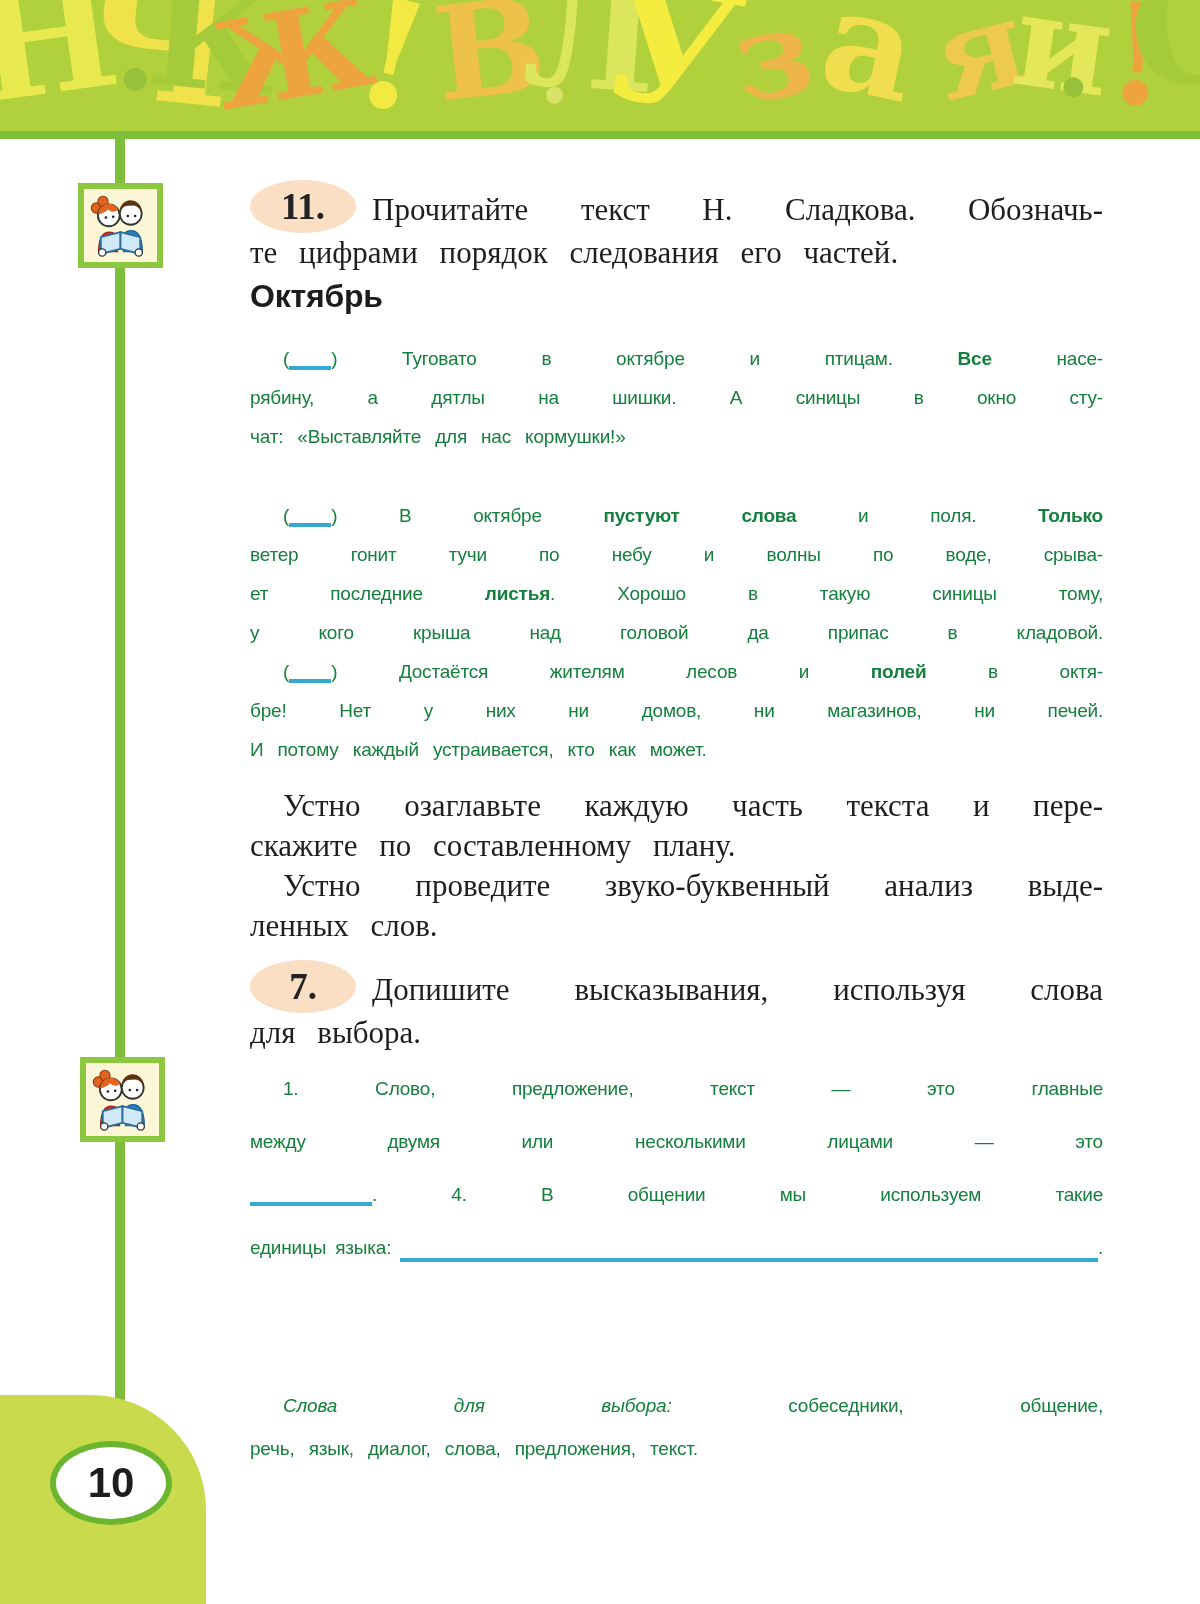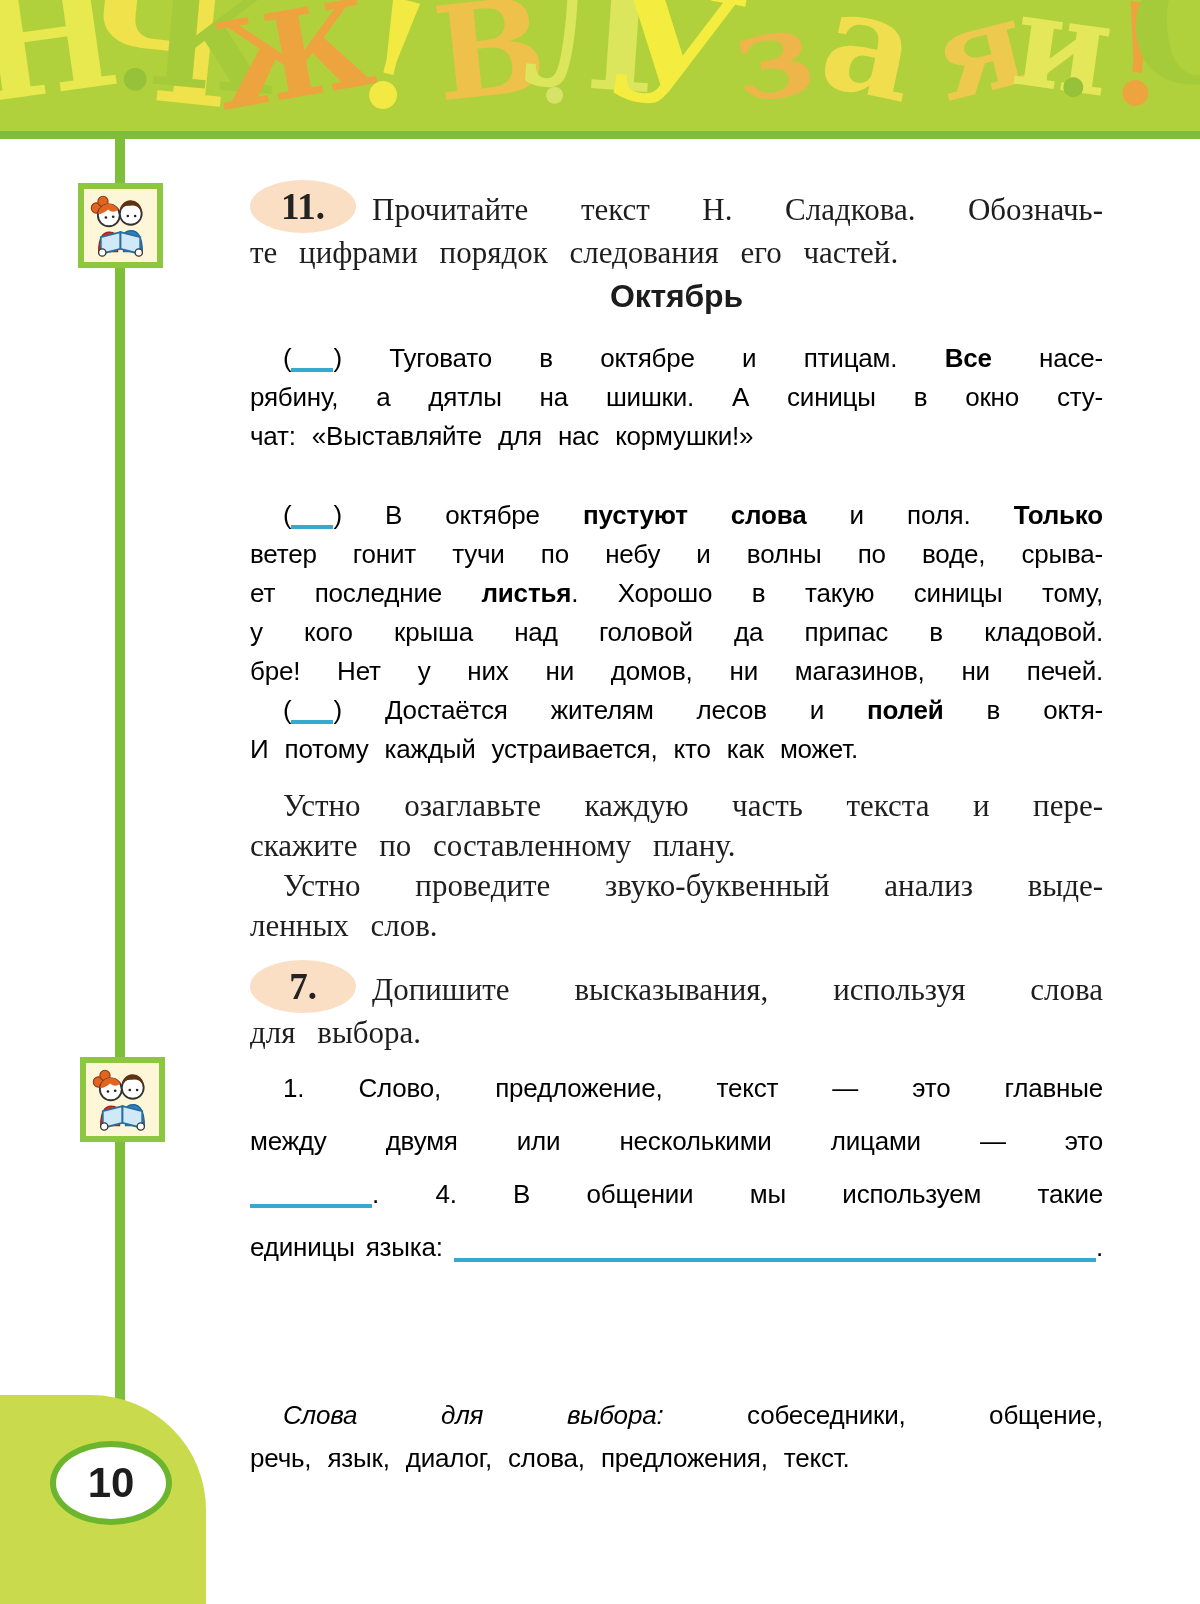--- a/index.html
+++ b/index.html
@@ -21,40 +21,40 @@
   
   .corner{position:absolute;left:0;top:1395px;width:206px;height:209px;background:#c9da4d;
           border-top-right-radius:115px;}
   .pagenum{position:absolute;left:50px;top:1441px;width:110px;height:72px;background:#fff;
            border:6px solid #6cb52e;border-radius:50%;display:flex;align-items:center;
            justify-content:center;font-weight:bold;font-size:42px;color:#1d1d1d;}
 
   
   .col{position:absolute;left:250px;width:853px;}
   .serif{font-family:"Liberation Serif",serif;font-size:31px;color:#1e1e1e;}
-  .sans{font-size:26px;color:#000000;letter-spacing:-0.2px;}
+  .sans{font-size:19px;color:#15803d;letter-spacing:-0.2px;}
 
   .badge{position:absolute;left:0;top:-2px;width:106px;height:53px;background:#fbdfc5;
          border-radius:50%;display:flex;align-items:center;justify-content:center;
          font-family:"Liberation Serif",serif;font-weight:bold;font-size:37px;color:#232323;}
 
   .tline{white-space:normal;}
   .just{text-align:justify;text-align-last:justify;}
   .serif .tline{word-spacing:8px;}
   .serif .tline:not(.just){word-spacing:14px;}
   .sans .tline{word-spacing:4px;}
   .sans .tline:not(.just):not(.flexline){word-spacing:9px;}
 
   .instr{line-height:43px;padding-top:6px;}
   .para{line-height:39px;}
   .follow{line-height:40px;}
   .sent{line-height:53px;}
   .words{line-height:43px;}
 
-  #ex11head{top:182px;} #title{top:278px;text-align:center;font-weight:bold;font-size:32px;color:#1c1c1c;}
+  #ex11head{top:182px;} #title{top:278px;text-align:left;font-weight:bold;font-size:32px;color:#1c1c1c;}
   #p1{top:339px;} #p2{top:496px;} #p3{top:652px;} #follow{top:786px;}
   #ex12head{top:962px;} #sent{top:1062px;} #words{top:1384px;}
 
   .bld{font-weight:bold;}
   .ital{font-style:italic;}
 
   .blank{display:inline-block;height:0.95em;border-bottom:4px solid #35a9cf;vertical-align:-5px;}
   .flexline{display:flex;align-items:flex-end;}
   .flexline span{white-space:pre;}
   .blank.grow{flex:1 1 auto;height:auto;margin-bottom:12px;vertical-align:baseline;}
@@ -136,22 +136,22 @@
     <div class="tline just"><span>рябину, а дятлы на шишки. А синицы в окно сту-</span></div>
     <div class="tline"><span>чат: «Выставляйте для нас кормушки!»</span></div>
   </div>
 <div class="col sans para" id="p2">
     <div class="tline just" style="text-indent: 33px;">(<span class="blank" style="width: 42px;"></span>) <span>В октябре </span><span class="bld">пустуют слова</span><span> и поля. </span><span class="bld">Только</span></div>
     <div class="tline just"><span>ветер гонит тучи по небу и волны по воде, срыва-</span></div>
     <div class="tline just"><span>ет последние </span><span class="bld">листья</span><span>. Хорошо в такую синицы тому,</span></div>
     <div class="tline just"><span>у кого крыша над головой да припас в кладовой.</span></div>
   </div>
 <div class="col sans para" id="p3">
+    <div class="tline just" style="text-indent: 33px;">(<span class="blank" style="width: 42px;"></span>) <span>Достаётся жителям лесов и </span><span class="bld">полей</span><span> в октя-</span></div>
     <div class="tline just"><span>бре! Нет у них ни домов, ни магазинов, ни печей.</span></div>
-    <div class="tline just" style="text-indent: 33px;">(<span class="blank" style="width: 42px;"></span>) <span>Достаётся жителям лесов и </span><span class="bld">полей</span><span> в октя-</span></div>
     <div class="tline"><span>И потому каждый устраивается, кто как может.</span></div>
   </div>
 <div class="col serif follow" id="follow">
     <div class="tline just" style="text-indent: 33px;"><span>Устно озаглавьте каждую часть текста и пере-</span></div>
     <div class="tline"><span>скажите по составленному плану.</span></div>
     <div class="tline just" style="text-indent: 33px;"><span>Устно проведите звуко-буквенный анализ выде-</span></div>
     <div class="tline"><span>ленных слов.</span></div>
   </div>
 
 <div class="col serif instr" id="ex12head">
@@ -163,18 +163,18 @@
     <div class="tline just" style="text-indent: 33px;"><span>1. Слово, предложение, текст — это главные</span></div>
     <div class="tline just"><span>между двумя или несколькими лицами — это</span></div>
     <div class="tline just"><span class="blank" style="width: 122px;"></span><span>. 4. В общении мы используем такие</span></div>
     <div class="tline flexline">
       <span>единицы языка: </span>
       <span class="blank grow"></span>
       <span>.</span>
     </div>
   </div>
 <div class="col sans words" id="words">
-    <div class="tline just" style="text-indent: 33px; margin-top: 10px;"><span class="ital">Слова для выбора:</span><span> собеседники, общение,</span></div>
+    <div class="tline just" style="text-indent: 33px;"><span class="ital">Слова для выбора:</span><span> собеседники, общение,</span></div>
     <div class="tline"><span>речь, язык, диалог, слова, предложения, текст.</span></div>
   </div>
 
 <div class="corner"></div>
 <div class="pagenum">10</div>
 
 </body></html>

